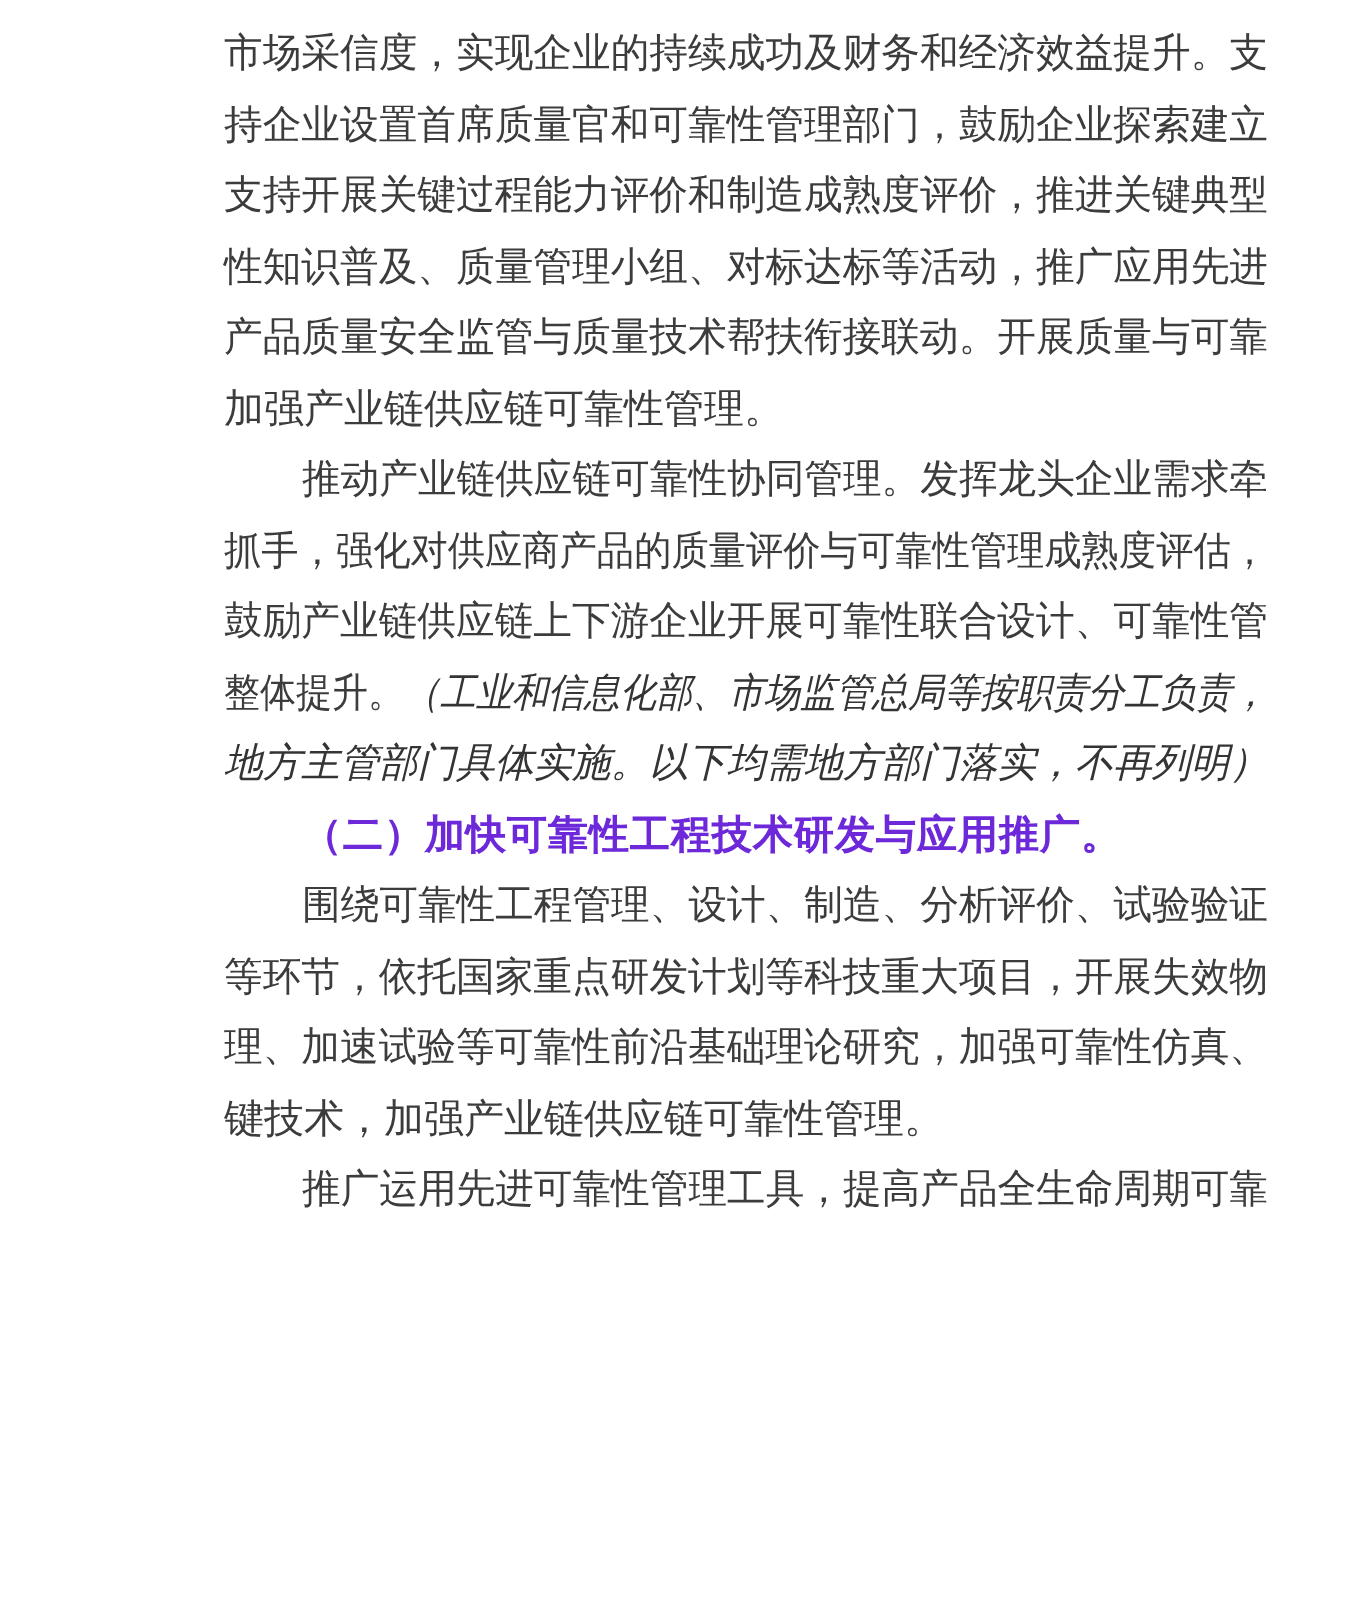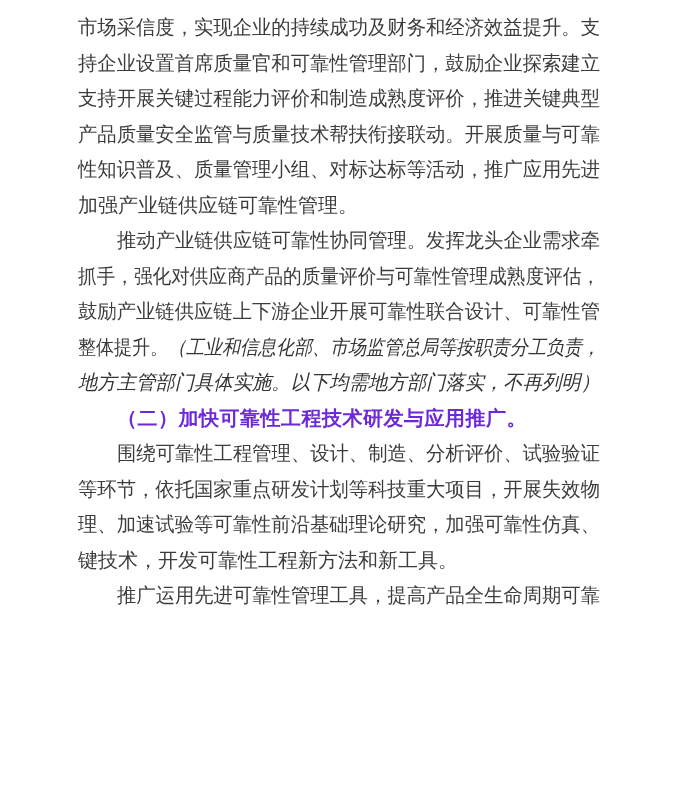--- a/index.html
+++ b/index.html
@@ -10,21 +10,21 @@
   body {
     width: 674px;
     height: 800px;
     overflow: hidden;
     font-family: "Liberation Serif", "DejaVu Serif", serif;
   }
   .page {
     box-sizing: border-box;
     width: 674px;
     height: 800px;
-    padding: 10px 74px 0 78px;
+    padding: 10px 74px 0 112px;
     background: #ffffff;
   }
   .line {
     width: 522px;
     height: 35.5px;
     line-height: 35.5px;
     font-size: 20px;
     color: #3c3c3c;
     white-space: nowrap;
     overflow: visible;
@@ -47,28 +47,28 @@
   .seg-heading { font-style: normal; font-weight: bold; }
 </style>
 </head>
 <body>
 
 <div class="page">
   <div>
       <div class="line"><span class="line-inner" style="transform: scaleX(0.966667);"><span class="seg-song">市场采信度，实现企业的持续成功及财务和经济效益提升。支</span></span></div>
       <div class="line"><span class="line-inner" style="transform: scaleX(0.966667);"><span class="seg-song">持企业设置首席质量官和可靠性管理部门，鼓励企业探索建立</span></span></div>
       <div class="line"><span class="line-inner" style="transform: scaleX(0.966667);"><span class="seg-song">支持开展关键过程能力评价和制造成熟度评价，推进关键典型</span></span></div>
+      <div class="line"><span class="line-inner" style="transform: scaleX(0.966667);"><span class="seg-song">性知识普及、质量管理小组、对标达标等活动，推广应用先进</span></span></div>
       <div class="line"><span class="line-inner" style="transform: scaleX(0.966667);"><span class="seg-song">产品质量安全监管与质量技术帮扶衔接联动。开展质量与可靠</span></span></div>
-      <div class="line"><span class="line-inner" style="transform: scaleX(0.966667);"><span class="seg-song">性知识普及、质量管理小组、对标达标等活动，推广应用先进</span></span></div>
       <div class="line"><span class="line-inner"><span class="seg-song">加强产业链供应链可靠性管理。</span></span></div>
       <div class="line indent"><span class="line-inner" style="transform: scaleX(0.966);"><span class="seg-song">推动产业链供应链可靠性协同管理。发挥龙头企业需求牵</span></span></div>
       <div class="line"><span class="line-inner" style="transform: scaleX(0.932143);"><span class="seg-song">抓手，强化对供应商产品的质量评价与可靠性管理成熟度评估，</span></span></div>
       <div class="line"><span class="line-inner" style="transform: scaleX(0.966667);"><span class="seg-song">鼓励产业链供应链上下游企业开展可靠性联合设计、可靠性管</span></span></div>
       <div class="line"><span class="line-inner" style="transform: scaleX(0.9);"><span class="seg-song">整体提升。</span><span class="seg-kai">（工业和信息化部、市场监管总局等按职责分工负责，</span></span></div>
       <div class="line"><span class="line-inner" style="transform: scaleX(0.966667);"><span class="seg-kai">地方主管部门具体实施。以下均需地方部门落实，不再列明）</span></span></div>
       <div class="line indent heading"><span class="line-inner"><span class="seg-heading">（二）加快可靠性工程技术研发与应用推广。</span></span></div>
       <div class="line indent"><span class="line-inner" style="transform: scaleX(0.966);"><span class="seg-song">围绕可靠性工程管理、设计、制造、分析评价、试验验证</span></span></div>
       <div class="line"><span class="line-inner" style="transform: scaleX(0.966667);"><span class="seg-song">等环节，依托国家重点研发计划等科技重大项目，开展失效物</span></span></div>
       <div class="line"><span class="line-inner" style="transform: scaleX(0.966667);"><span class="seg-song">理、加速试验等可靠性前沿基础理论研究，加强可靠性仿真、</span></span></div>
-      <div class="line"><span class="line-inner"><span class="seg-song">键技术，开发可靠性工程新方法和新工具。</span></span></div>
+      <div class="line"><span class="line-inner"><span class="seg-song">键技术，加强产业链供应链可靠性管理。</span></span></div>
       <div class="line indent"><span class="line-inner" style="transform: scaleX(0.966);"><span class="seg-song">推广运用先进可靠性管理工具，提高产品全生命周期可靠</span></span></div>
     </div>
 </div>
 
 </body></html>

